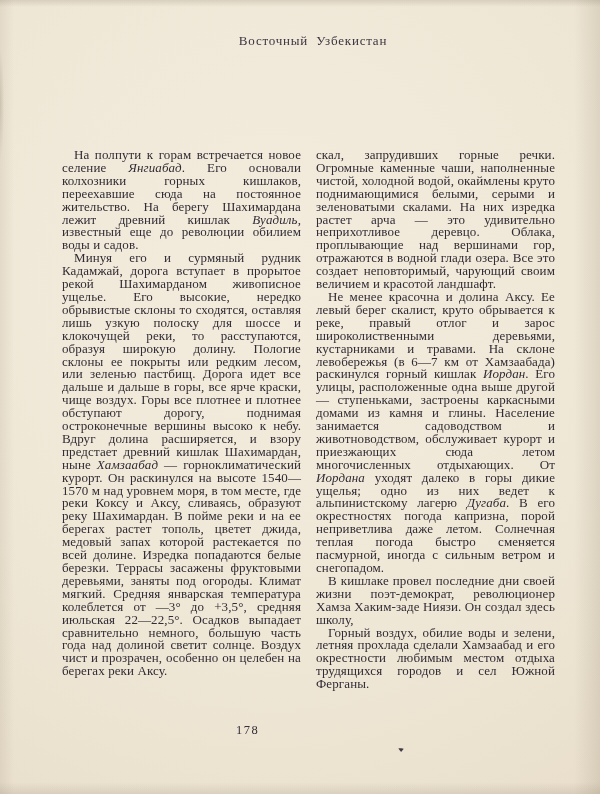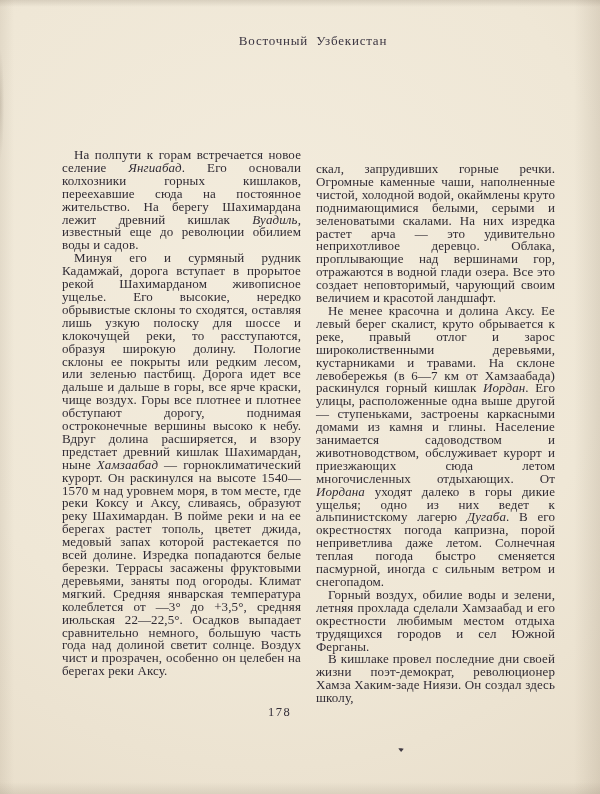--- a/index.html
+++ b/index.html
@@ -56,30 +56,29 @@
   }
   .col p {
     margin: 0;
     text-align: justify;
     font-size: 13px;
     line-height: 12.9px;
     text-indent: 12px;
     letter-spacing: 0.1px;
     color: #302b34;
   }
-  .col p.noindent { text-indent: 0; margin-top: 14px; }
+  .col p.noindent { text-indent: 0; }
   .col p .it { font-style: italic; }
   .page-number {
     position: absolute;
-    top: 705px;
+    top: 723px;
     left: 236px;
     font-size: 12.5px;
     letter-spacing: 1.5px;
     color: #35303a;
-    margin-left: 32px;
   }
   .ink-speck {
     position: absolute;
     left: 398px;
     top: 748px;
     width: 6px;
     height: 4px;
     background: #413b44;
     border-radius: 1px 2px 3px 1px;
     transform: rotate(6deg);
@@ -94,22 +93,22 @@
   <div class="running-head">Восточный Узбекистан</div>
 
   <div class="columns">
     <div class="col">
         <p><span>На полпути к горам встречается новое селение </span><span class="it">Янгиабад</span><span>. Его основали колхозники горных кишлаков, переехавшие сюда на постоянное жительство. На берегу Шахимардана лежит древний кишлак </span><span class="it">Вуадиль</span><span>, известный еще до революции обилием воды и садов.</span></p>
         <p><span>Минуя его и сурмяный рудник Кадамжай, дорога вступает в прорытое рекой Шахимарданом живописное ущелье. Его высокие, нередко обрывистые склоны то сходятся, оставляя лишь узкую полоску для шоссе и клокочущей реки, то расступаются, образуя широкую долину. Пологие склоны ее покрыты или редким лесом, или зеленью пастбищ. Дорога идет все дальше и дальше в горы, все ярче краски, чище воздух. Горы все плотнее и плотнее обступают дорогу, поднимая остроконечные вершины высоко к небу. Вдруг долина расширяется, и взору предстает древний кишлак Шахимардан, ныне </span><span class="it">Хамзаабад</span><span> — горноклиматический курорт. Он раскинулся на высоте 1540—1570 м над уровнем моря, в том месте, где реки Коксу и Аксу, сливаясь, образуют реку Шахимардан. В пойме реки и на ее берегах растет тополь, цветет джида, медовый запах которой растекается по всей долине. Изредка попадаются белые березки. Террасы засажены фруктовыми деревьями, заняты под огороды. Климат мягкий. Средняя январская температура колеблется от —3° до +3,5°, средняя июльская 22—22,5°. Осадков выпадает сравнительно немного, большую часть года над долиной светит солнце. Воздух чист и прозрачен, особенно он целебен на берегах реки Аксу.</span></p>
       </div>
     <div class="col">
         <p class="noindent"><span>скал, запрудивших горные речки. Огромные каменные чаши, наполненные чистой, холодной водой, окаймлены круто поднимающимися белыми, серыми и зеленоватыми скалами. На них изредка растет арча — это удивительно неприхотливое деревцо. Облака, проплывающие над вершинами гор, отражаются в водной глади озера. Все это создает неповторимый, чарующий своим величием и красотой ландшафт.</span></p>
         <p><span>Не менее красочна и долина Аксу. Ее левый берег скалист, круто обрывается к реке, правый отлог и зарос широколиственными деревьями, кустарниками и травами. На склоне левобережья (в 6—7 км от Хамзаабада) раскинулся горный кишлак </span><span class="it">Иордан</span><span>. Его улицы, расположенные одна выше другой — ступеньками, застроены каркасными домами из камня и глины. Население занимается садоводством и животноводством, обслуживает курорт и приезжающих сюда летом многочисленных отдыхающих. От </span><span class="it">Иордана</span><span> уходят далеко в горы дикие ущелья; одно из них ведет к альпинистскому лагерю </span><span class="it">Дугаба</span><span>. В его окрестностях погода капризна, порой неприветлива даже летом. Солнечная теплая погода быстро сменяется пасмурной, иногда с сильным ветром и снегопадом.</span></p>
+        <p><span>В кишлаке провел последние дни своей жизни поэт-демократ, революционер Хамза Хаким-заде Ниязи. Он создал здесь школу,</span></p>
         <p><span>Горный воздух, обилие воды и зелени, летняя прохлада сделали Хамзаабад и его окрестности любимым местом отдыха трудящихся городов и сел Южной Ферганы.</span></p>
-        <p><span>В кишлаке провел последние дни своей жизни поэт-демократ, революционер Хамза Хаким-заде Ниязи. Он создал здесь школу,</span></p>
       </div>
   </div>
 
   <div class="page-number">178</div>
 
   <div class="ink-speck"></div>
 
 </div>
 
 </body></html>

